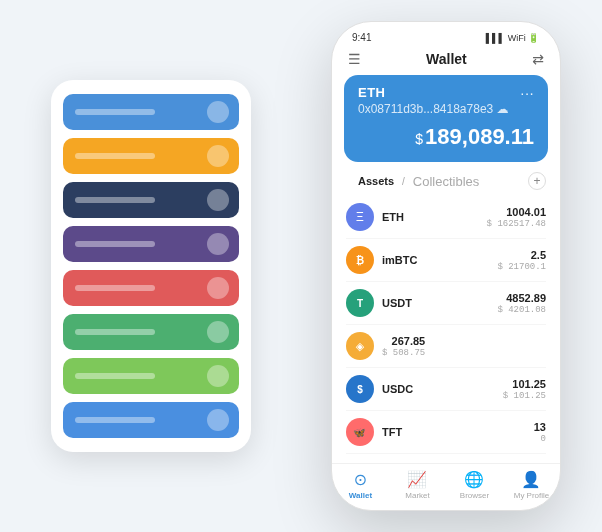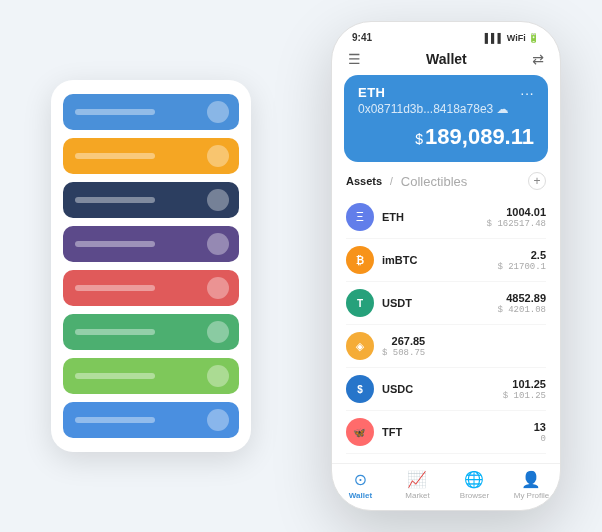--- a/index.html
+++ b/index.html
@@ -98,21 +98,21 @@
       flex-direction: column;
       border: 1.5px solid #e0e0e0;
     }
 
     .phone-status-bar {
       display: flex;
       justify-content: space-between;
       align-items: center;
       padding: 10px 20px 4px;
       font-size: 10px;
-      font-weight: 700;
+      font-weight: 400;
       color: #333;
     }
 
     .status-icons {
       display: flex;
       gap: 3px;
       align-items: center;
       font-size: 9px;
     }
 
@@ -178,20 +178,21 @@
       font-weight: 500;
       margin-right: 2px;
     }
 
     
     .assets-header {
       display: flex;
       justify-content: space-between;
       align-items: center;
       padding: 0 14px 6px;
+      margin-left: 12px;
     }
 
     .assets-tabs {
       display: flex;
       gap: 8px;
       align-items: center;
     }
 
     .assets-tab-active {
       font-size: 11px;

